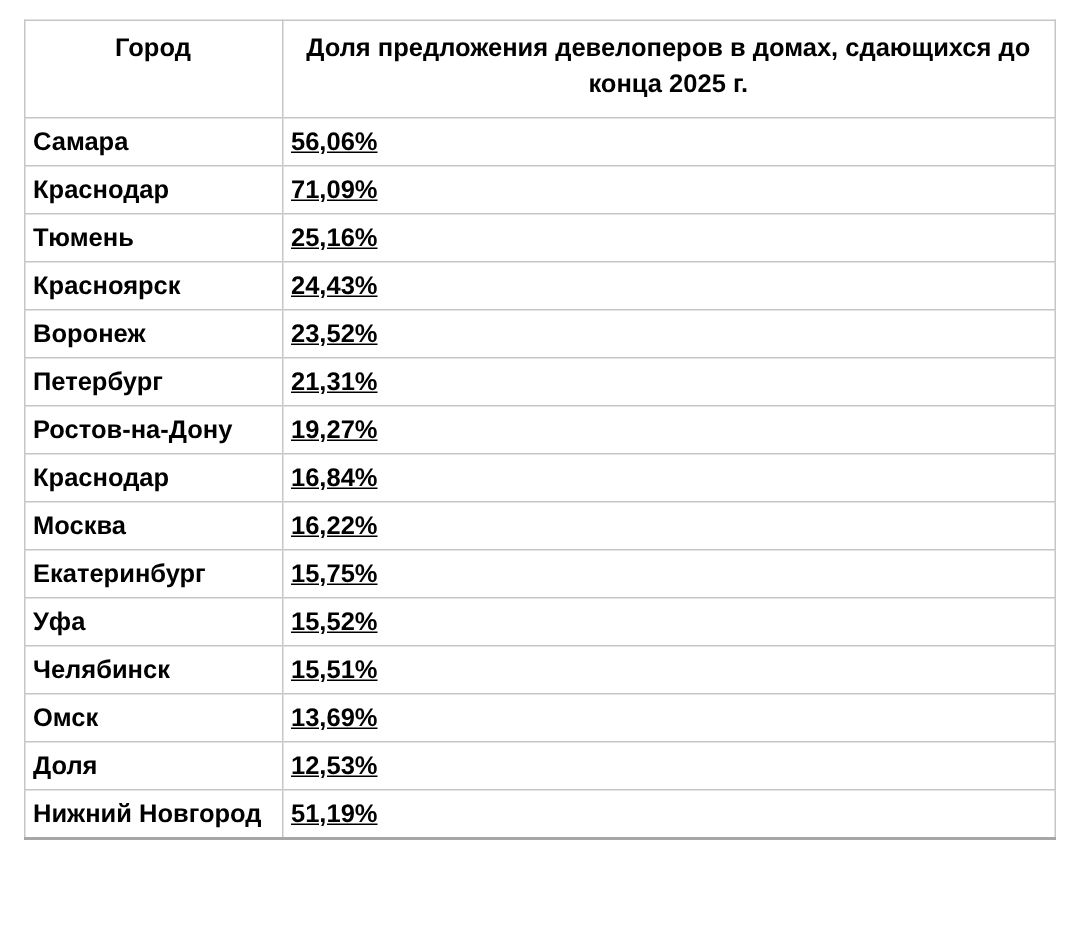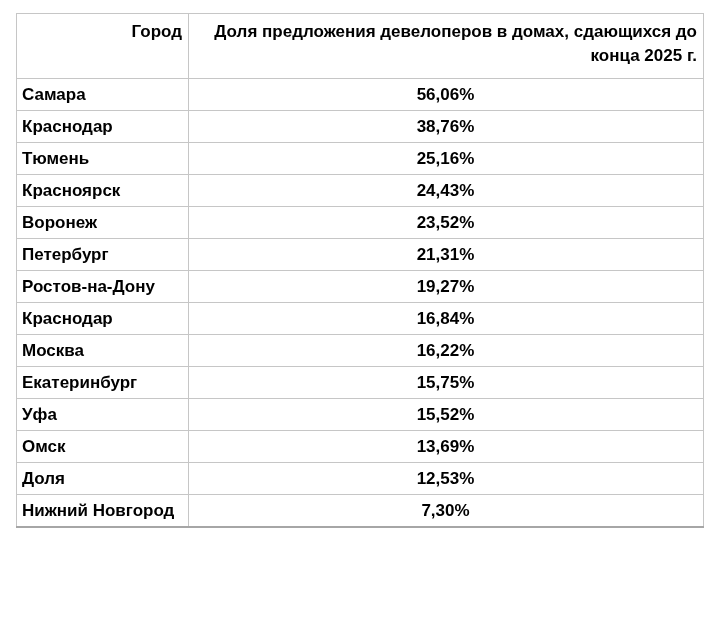--- a/index.html
+++ b/index.html
@@ -31,35 +31,36 @@
   table.data-table td {
     border: 1px solid #c6c6c6;
     color: #000000;
     font-weight: bold;
     font-size: 17px;
     box-sizing: border-box;
     overflow: hidden;
   }
   table.data-table { border-bottom: 2px solid #a6a6a6; }
   thead th {
-    text-align: right;
+    text-align: center;
     vertical-align: top;
     padding: 6px 6px 6px 5px;
     line-height: 24px;
     height: 65px;
   }
   tbody td {
     padding: 5px 6px 5px 5px;
     line-height: 21px;
     height: 32px;
     vertical-align: middle;
     white-space: nowrap;
   }
   tbody td.share-cell {
-    text-align: center;
+    text-align: left;
+    text-decoration: underline;
   }
 </style>
 </head>
 <body>
 
 <div class="table-wrap">
   <table class="data-table">
     <colgroup>
       <col class="col-city">
       <col class="col-share">
@@ -71,21 +72,21 @@
       </tr>
     </thead>
     <tbody>
   <tr>
     <td class="city-cell">Самара</td>
     <td class="share-cell">56,06%</td>
   </tr>
 
   <tr>
     <td class="city-cell">Краснодар</td>
-    <td class="share-cell">38,76%</td>
+    <td class="share-cell">71,09%</td>
   </tr>
 
 
   <tr>
     <td class="city-cell">Тюмень</td>
     <td class="share-cell">25,16%</td>
   </tr>
 
   <tr>
     <td class="city-cell">Красноярск</td>
@@ -120,31 +121,35 @@
   <tr>
     <td class="city-cell">Екатеринбург</td>
     <td class="share-cell">15,75%</td>
   </tr>
 
   <tr>
     <td class="city-cell">Уфа</td>
     <td class="share-cell">15,52%</td>
   </tr>
 
+  <tr>
+    <td class="city-cell">Челябинск</td>
+    <td class="share-cell">15,51%</td>
+  </tr>
 
   <tr>
     <td class="city-cell">Омск</td>
     <td class="share-cell">13,69%</td>
   </tr>
 
   <tr>
     <td class="city-cell">Доля</td>
     <td class="share-cell">12,53%</td>
   </tr>
 
 
   <tr>
     <td class="city-cell">Нижний Новгород</td>
-    <td class="share-cell">7,30%</td>
+    <td class="share-cell">51,19%</td>
   </tr>
 </tbody>
   </table>
 </div>
 
 </body></html>

